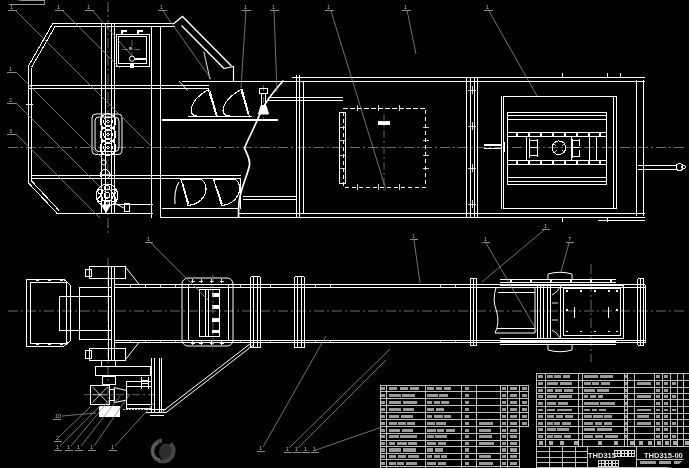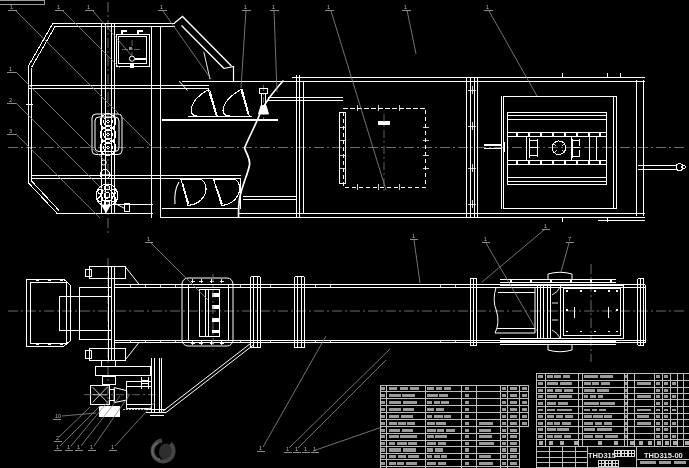--- a/index.html
+++ b/index.html
@@ -1,16 +1,16 @@
 <!DOCTYPE html>
 <html><head>
 <meta charset="utf-8">
 <style>
 html,body{margin:0;padding:0;background:#000;}
-#sheet{position:relative;width:689px;height:468px;background:#000;overflow:hidden;font-family:"Liberation Sans",sans-serif;}
+#sheet{position:relative;width:689px;height:468px;background:#000;overflow:hidden;font-family:"Liberation Sans",sans-serif;border-radius:23px;}
 svg{position:absolute;left:0;top:0;}
 svg *{shape-rendering:crispEdges;}
 .sm{shape-rendering:auto;}
 </style>
 </head>
 <body>
 <div id="sheet">
 <svg width="689" height="468" viewBox="0 0 689 468">
 
 <rect x="0" y="0" width="689" height="468" fill="#000"></rect>

